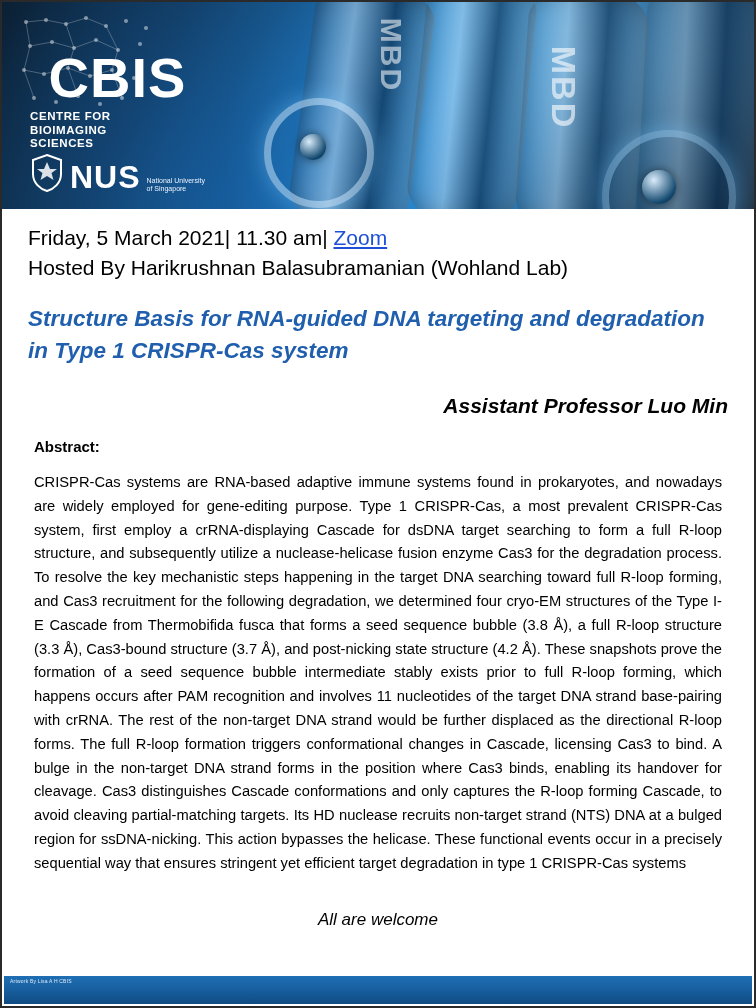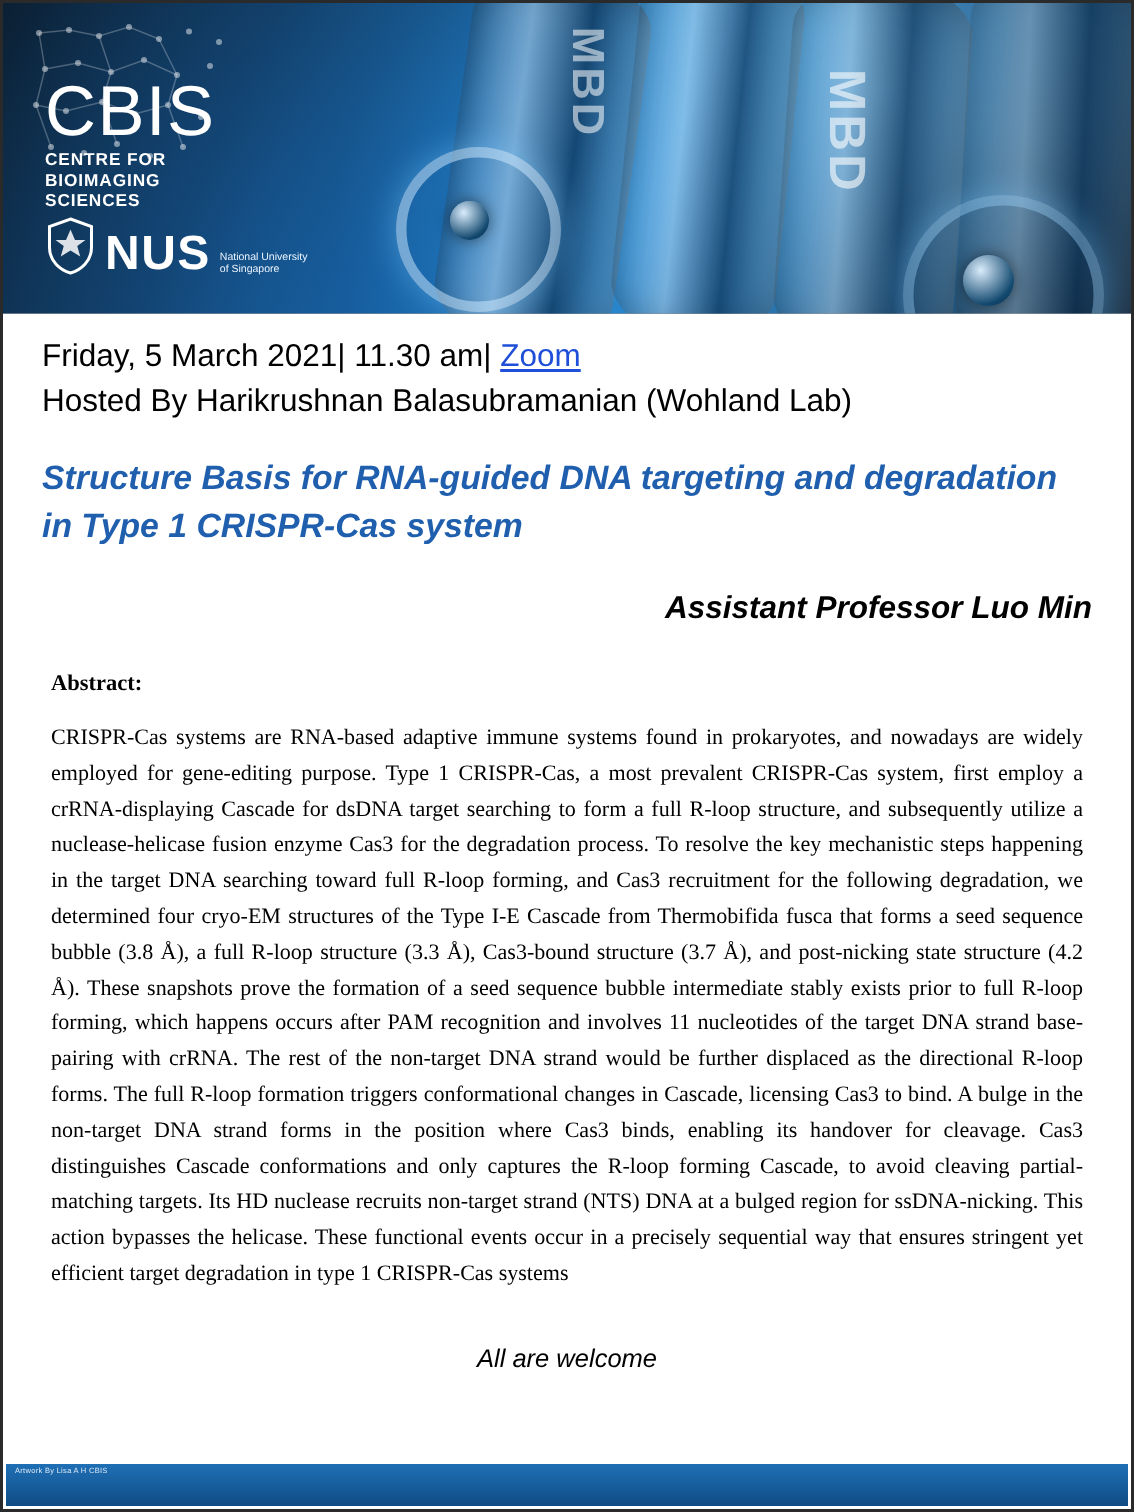--- a/index.html
+++ b/index.html
@@ -86,24 +86,25 @@
   }
 
   .logo-block {
     position: absolute;
     left: 28px;
     top: 48px;
     color: #ffffff;
     line-height: 1;
   }
   .logo-cbis {
-    font-size: 47px;
-    font-weight: normal;
+    font-size: 56px;
+    font-weight: bold;
     letter-spacing: 1px;
     font-family: "Liberation Sans", sans-serif;
+    text-align: center;
   }
   .logo-sub {
     margin-top: 4px;
     font-size: 11.5px;
     font-weight: bold;
     letter-spacing: .6px;
     line-height: 1.18;
     text-transform: uppercase;
   }
   .logo-nus-row {
@@ -152,23 +153,22 @@
   }
   .speaker {
     margin-top: 26px;
     font-size: 21px;
     font-weight: bold;
     font-style: italic;
     color: #000;
     text-align: right;
   }
   .abstract-wrap {
-    margin-top: 30px;
+    margin-top: 20px;
     padding: 0 6px;
-    font-family: Liberation Serif, serif;
   }
   .abstract-label {
     font-size: 15px;
     font-weight: bold;
   }
   .abstract-body {
     margin-top: 16px;
     font-size: 14.7px;
     line-height: 1.62;
     text-align: justify;

